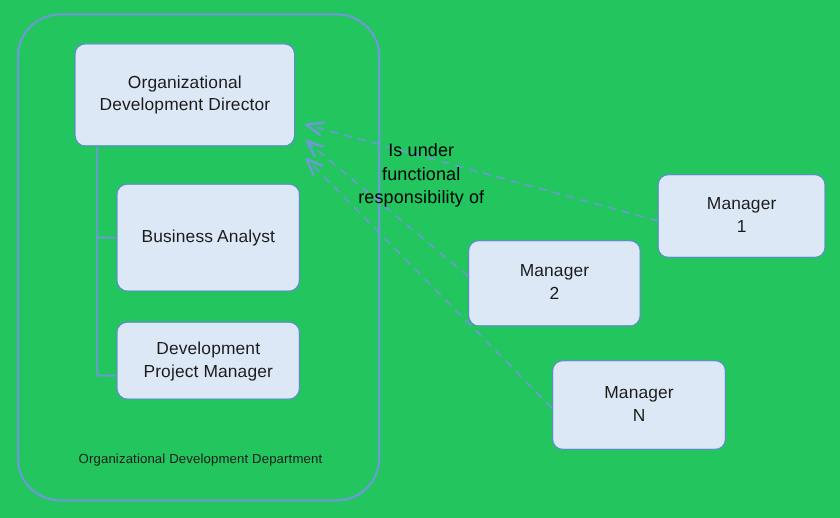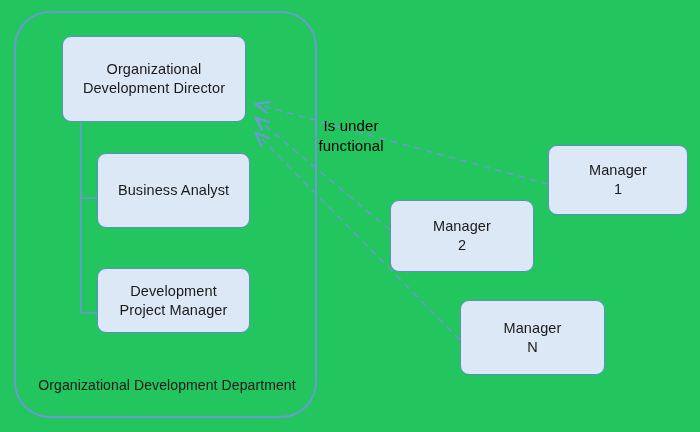--- a/index.html
+++ b/index.html
@@ -37,21 +37,21 @@
     color: #1a1a1a;
     font-size: 14.5px;
     line-height: 1.28;
     letter-spacing: 0.1px;
   }
   .node span {
     display: block;
     padding: 0 6px;
   }
   #director        { left: 62px;  top: 36px;  width: 184px; height: 86px; }
-  #business-analyst{ left: 97px;  top: 153px; width: 153px; height: 75px; }
+  #business-analyst{ left: 97px;  top: 153px; width: 153px; height: 90px; }
   #project-manager { left: 97px;  top: 268px; width: 153px; height: 65px; }
   #manager-1       { left: 548px; top: 145px; width: 140px; height: 70px; }
   #manager-2       { left: 390px; top: 200px; width: 144px; height: 72px; }
   #manager-n       { left: 460px; top: 300px; width: 145px; height: 75px; }
 
   #department-container {
     position: absolute;
     left: 14px;
     top: 11px;
     width: 303px;
@@ -60,21 +60,21 @@
     border: 2px solid #6a9bd1;
     border-radius: 36px;
     background: transparent;
   }
   #department-label {
     position: absolute;
     left: 22px;
     top: 377px;
     width: 290px;
     text-align: center;
-    font-size: 14px;
+    font-size: 11px;
     color: #1a1a1a;
     letter-spacing: 0.1px;
   }
   #relation-label {
     position: absolute;
     left: 285px;
     top: 116px;
     width: 132px;
     text-align: center;
     font-size: 15px;
@@ -134,15 +134,16 @@
 
   <div id="manager-n" class="node">
     <span>Manager<br>N</span>
   </div>
 
   <div id="department-label">Organizational Development Department</div>
 
   <div id="relation-label">
     <div>Is under</div>
     <div>functional</div>
+    <div>responsibility of</div>
   </div>
 
 </div>
 
 </body></html>

